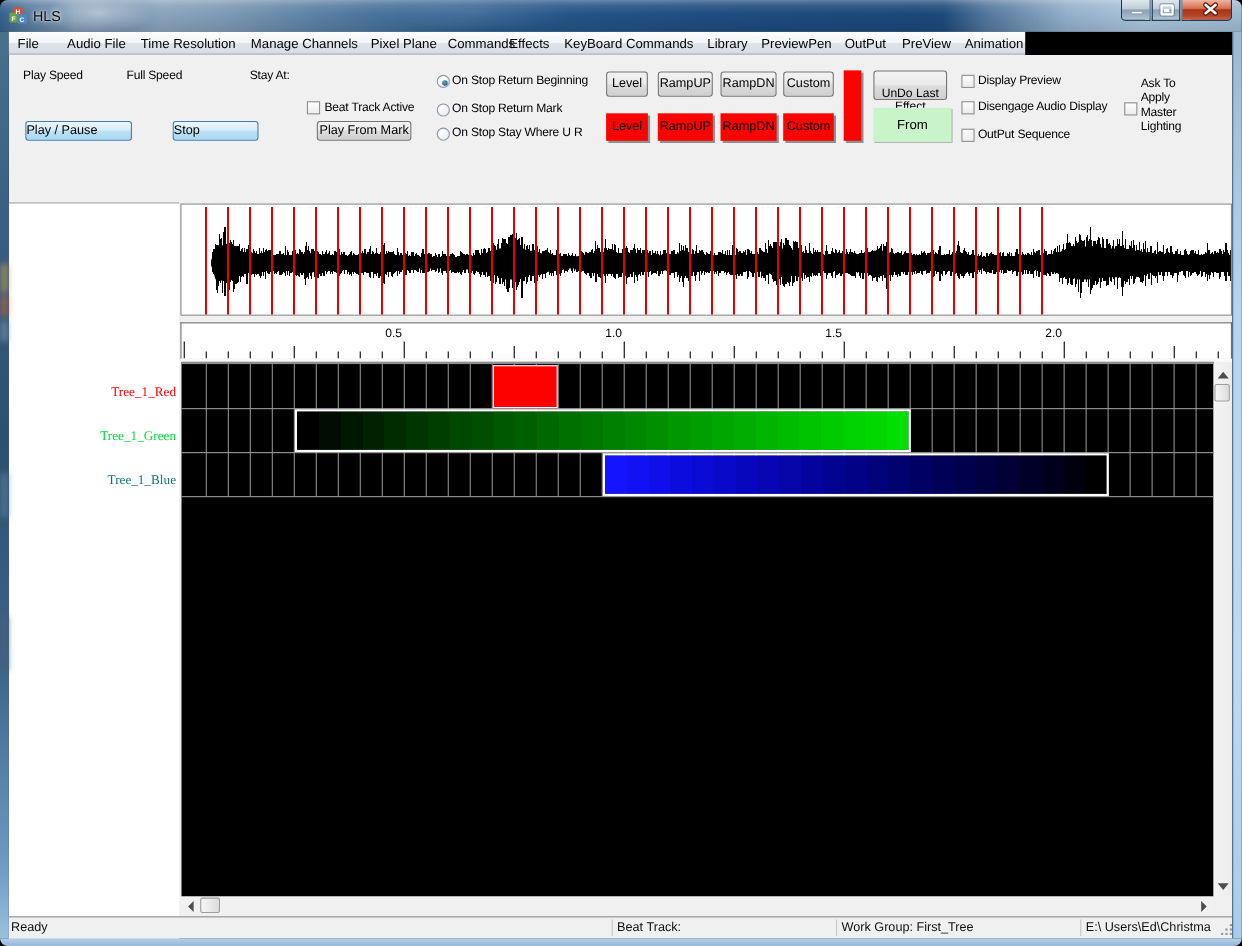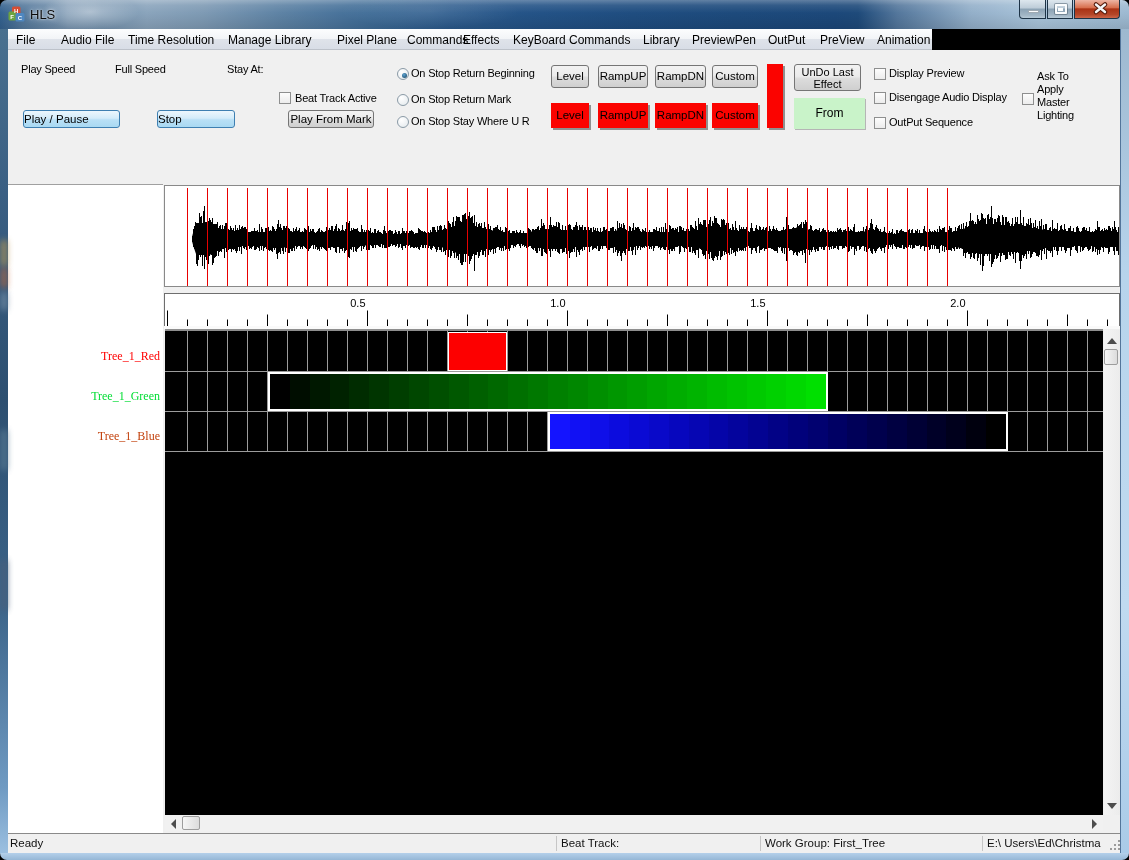--- a/index.html
+++ b/index.html
@@ -72,21 +72,21 @@
       <div class="abs" style="left:10px;top:8px;width:5px;height:3px;background:#fbfdfe"></div>
     </div>
  <div id="bclose" class="capbtn"><svg width="44" height="17" viewBox="0 0 44 17">
         <path d="M21 4.5 L30 12 M30 4.5 L21 12" stroke="#551b0c" stroke-width="4.6" stroke-linecap="round"></path>
         <path d="M21 4.5 L30 12 M30 4.5 L21 12" stroke="#f4f6f7" stroke-width="2.4" stroke-linecap="round"></path>
       </svg></div>
  <div id="menubar" class="abs">
       <span class="mi" style="left:8px">File</span>
       <span class="mi" style="left:53px">Audio File</span>
       <span class="mi" style="left:120px">Time Resolution</span>
-      <span class="mi" style="left:220px">Manage Library</span>
+      <span class="mi" style="left:220px">Manage Channels</span>
       <span class="mi" style="left:329px">Pixel Plane</span>
       <span class="mi" style="left:399px">Commands</span>
       <span class="mi" style="left:455px">Effects</span>
       <span class="mi" style="left:505px">KeyBoard Commands</span>
       <span class="mi" style="left:635px">Library</span>
       <span class="mi" style="left:684px">PreviewPen</span>
       <span class="mi" style="left:760px">OutPut</span>
       <span class="mi" style="left:812px">PreView</span>
       <span class="mi" style="left:869px">Animation</span>
     </div>
@@ -109,34 +109,34 @@
 <div class="lbl" style="left:403px;top:65px">On Stop Stay Where U R</div>
 <div class="btn" style="left:543px;top:15px;width:38px;height:23px;line-height:21px">Level</div>
 <div class="btn" style="left:590px;top:15px;width:50px;height:23px;line-height:21px">RampUP</div>
 <div class="btn" style="left:647px;top:15px;width:51px;height:23px;line-height:21px">RampDN</div>
 <div class="btn" style="left:704px;top:15px;width:46px;height:23px;line-height:21px">Custom</div>
 <div class="btnr" style="left:543px;top:53px;width:38px;height:25px;line-height:25px">Level</div>
 <div class="btnr" style="left:590px;top:53px;width:50px;height:25px;line-height:25px">RampUP</div>
 <div class="btnr" style="left:647px;top:53px;width:51px;height:25px;line-height:25px">RampDN</div>
 <div class="btnr" style="left:704px;top:53px;width:46px;height:25px;line-height:25px">Custom</div>
 <div class="btnr" style="left:759px;top:14px;width:16px;height:64px"></div>
-<div class="btn" style="left:786px;top:14px;width:67px;height:27px;font-size:11px;line-height:12px;padding-top:1px">UnDo Last<br>Effect</div>
+<div class="btn" style="left:786px;top:14px;width:67px;height:27px;font-size:11px;line-height:12px;padding-top:14px">UnDo Last<br>Effect</div>
 <div class="abs" style="left:786px;top:48px;width:71px;height:31px;background:#c9f3c9;box-shadow:1px 1px 0 #b5b5b5;font-size:12px;text-align:center;line-height:31px;z-index:2">From</div>
 <div class="cb" style="left:866px;top:18px"></div>
 <div class="lbl" style="left:881px;top:17px">Display Preview</div>
 <div class="cb" style="left:866px;top:42px"></div>
 <div class="lbl" style="left:881px;top:41px">Disengage Audio Display</div>
 <div class="cb" style="left:866px;top:67px"></div>
 <div class="lbl" style="left:881px;top:66px">OutPut Sequence</div>
 <div class="cb" style="left:1014px;top:43px"></div>
 <div class="lbl" style="left:1029px;top:20px;line-height:13px">Ask To<br>Apply<br>Master<br>Lighting</div>
 <div id="lblpanel" class="abs"></div>
 <div class="chlbl" style="left:2px;top:299px;color:#ff0000">Tree_1_Red</div>
 <div class="chlbl" style="left:2px;top:339px;color:#00dd33">Tree_1_Green</div>
-<div class="chlbl" style="left:2px;top:379px;color:#c2410c">Tree_1_Blue</div>
+<div class="chlbl" style="left:2px;top:379px;color:#0f766e">Tree_1_Blue</div>
 <div id="wavebox" class="abs"></div>
 <svg class="abs" style="left:157px;top:137px;z-index:1" width="954" height="99" viewBox="165 187 954 99">
 <path d="M192 239L192 237L193 233L194 230L195 227L196 224L197 224L198 223L199 223L200 223L201 223L202 223L203 223L204 223L205 223L206 223L207 223L208 223L209 223L210 223L211 224L212 224L213 224L214 225L215 226L216 227L217 228L218 229L219 229L220 229L221 229L222 229L223 229L224 230L225 230L226 230L227 230L228 230L229 230L230 230L231 230L232 231L233 231L234 231L235 231L236 231L237 231L238 231L239 231L240 232L241 232L242 232L243 232L244 232L245 232L246 232L247 232L248 232L249 232L250 232L251 232L252 232L253 232L254 232L255 232L256 232L257 232L258 232L259 232L260 232L261 232L262 232L263 232L264 232L265 232L266 232L267 232L268 231L269 231L270 231L271 231L272 231L273 231L274 231L275 231L276 231L277 230L278 230L279 230L280 230L281 230L282 230L283 230L284 230L285 231L286 231L287 231L288 231L289 231L290 231L291 231L292 232L293 232L294 232L295 232L296 232L297 232L298 232L299 232L300 232L301 232L302 232L303 232L304 232L305 232L306 233L307 233L308 233L309 233L310 233L311 233L312 233L313 233L314 233L315 233L316 233L317 233L318 233L319 232L320 232L321 232L322 232L323 232L324 232L325 232L326 232L327 232L328 232L329 232L330 232L331 232L332 232L333 231L334 231L335 231L336 231L337 231L338 231L339 231L340 231L341 231L342 231L343 231L344 231L345 231L346 231L347 231L348 231L349 231L350 231L351 231L352 232L353 232L354 232L355 232L356 232L357 232L358 232L359 232L360 232L361 232L362 232L363 232L364 232L365 232L366 233L367 233L368 233L369 233L370 233L371 233L372 233L373 233L374 233L375 233L376 233L377 233L378 233L379 233L380 234L381 234L382 234L383 234L384 234L385 234L386 234L387 234L388 234L389 234L390 234L391 234L392 234L393 234L394 234L395 234L396 234L397 234L398 234L399 234L400 234L401 234L402 234L403 234L404 234L405 234L406 234L407 234L408 234L409 234L410 234L411 234L412 234L413 234L414 234L415 234L416 234L417 234L418 234L419 234L420 234L421 234L422 234L423 234L424 233L425 233L426 233L427 233L428 233L429 233L430 233L431 232L432 232L433 232L434 232L435 232L436 232L437 232L438 231L439 231L440 231L441 231L442 231L443 230L444 230L445 230L446 229L447 229L448 229L449 228L450 228L451 227L452 227L453 227L454 226L455 226L456 225L457 225L458 224L459 224L460 224L461 224L462 224L463 224L464 224L465 224L466 224L467 224L468 224L469 224L470 225L471 225L472 225L473 226L474 226L475 226L476 226L477 227L478 227L479 227L480 227L481 228L482 228L483 228L484 228L485 229L486 229L487 229L488 230L489 230L490 230L491 230L492 230L493 231L494 231L495 231L496 231L497 231L498 231L499 231L500 232L501 232L502 232L503 232L504 232L505 232L506 232L507 233L508 233L509 233L510 233L511 233L512 233L513 233L514 234L515 234L516 234L517 234L518 234L519 234L520 234L521 234L522 234L523 233L524 233L525 233L526 233L527 233L528 232L529 232L530 232L531 232L532 231L533 231L534 231L535 231L536 230L537 230L538 230L539 230L540 230L541 230L542 229L543 229L544 229L545 229L546 229L547 229L548 229L549 229L550 229L551 229L552 229L553 229L554 229L555 229L556 229L557 229L558 229L559 229L560 230L561 230L562 230L563 230L564 230L565 230L566 230L567 230L568 230L569 230L570 230L571 230L572 231L573 231L574 231L575 231L576 231L577 231L578 231L579 231L580 231L581 231L582 231L583 231L584 231L585 231L586 232L587 232L588 232L589 232L590 232L591 232L592 232L593 232L594 232L595 232L596 232L597 232L598 232L599 232L600 232L601 232L602 232L603 232L604 232L605 232L606 232L607 232L608 232L609 232L610 232L611 232L612 231L613 231L614 231L615 231L616 231L617 230L618 230L619 229L620 229L621 228L622 228L623 228L624 229L625 229L626 230L627 230L628 231L629 231L630 231L631 231L632 231L633 232L634 232L635 232L636 232L637 232L638 232L639 232L640 232L641 232L642 232L643 232L644 232L645 232L646 232L647 232L648 232L649 232L650 232L651 232L652 232L653 232L654 232L655 232L656 232L657 232L658 232L659 232L660 232L661 232L662 232L663 232L664 232L665 232L666 232L667 232L668 232L669 232L670 232L671 232L672 232L673 232L674 232L675 232L676 232L677 232L678 232L679 232L680 232L681 232L682 232L683 232L684 232L685 232L686 232L687 232L688 232L689 231L690 231L691 231L692 231L693 231L694 231L695 231L696 230L697 230L698 230L699 230L700 229L701 229L702 229L703 228L704 228L705 228L706 227L707 227L708 227L709 227L710 227L711 226L712 226L713 226L714 226L715 226L716 226L717 226L718 227L719 227L720 227L721 227L722 227L723 228L724 228L725 228L726 229L727 229L728 229L729 230L730 230L731 230L732 230L733 231L734 231L735 231L736 231L737 231L738 231L739 231L740 232L741 232L742 232L743 232L744 232L745 232L746 232L747 232L748 232L749 232L750 232L751 232L752 232L753 232L754 232L755 232L756 232L757 232L758 232L759 232L760 232L761 232L762 232L763 232L764 232L765 232L766 232L767 232L768 232L769 232L770 232L771 231L772 231L773 231L774 231L775 231L776 231L777 231L778 231L779 231L780 231L781 231L782 231L783 230L784 230L785 230L786 230L787 230L788 230L789 230L790 229L791 229L792 229L793 229L794 228L795 228L796 228L797 227L798 227L799 227L800 228L801 228L802 228L803 228L804 228L805 228L806 229L807 229L808 229L809 230L810 230L811 230L812 231L813 231L814 232L815 232L816 232L817 232L818 232L819 232L820 232L821 232L822 232L823 232L824 232L825 232L826 232L827 232L828 232L829 232L830 232L831 232L832 232L833 232L834 232L835 232L836 232L837 232L838 232L839 232L840 232L841 232L842 232L843 232L844 232L845 232L846 232L847 232L848 232L849 232L850 232L851 232L852 232L853 232L854 232L855 232L856 232L857 232L858 232L859 232L860 232L861 232L862 232L863 232L864 232L865 231L866 231L867 231L868 230L869 230L870 230L871 230L872 229L873 230L874 230L875 230L876 231L877 231L878 232L879 232L880 232L881 232L882 233L883 233L884 233L885 233L886 233L887 233L888 233L889 234L890 234L891 234L892 234L893 234L894 234L895 234L896 234L897 234L898 234L899 234L900 234L901 234L902 234L903 233L904 233L905 233L906 233L907 233L908 233L909 233L910 233L911 233L912 233L913 233L914 233L915 233L916 233L917 233L918 233L919 233L920 233L921 233L922 233L923 233L924 233L925 233L926 233L927 233L928 233L929 233L930 233L931 233L932 233L933 233L934 233L935 233L936 233L937 233L938 233L939 233L940 233L941 233L942 233L943 233L944 233L945 233L946 233L947 232L948 232L949 232L950 232L951 232L952 232L953 232L954 232L955 231L956 231L957 231L958 231L959 230L960 230L961 230L962 229L963 229L964 229L965 228L966 228L967 228L968 227L969 227L970 227L971 226L972 226L973 225L974 225L975 225L976 225L977 225L978 224L979 224L980 224L981 224L982 224L983 224L984 224L985 224L986 224L987 224L988 224L989 224L990 224L991 224L992 225L993 225L994 225L995 225L996 225L997 225L998 225L999 225L1000 225L1001 225L1002 225L1003 226L1004 226L1005 226L1006 226L1007 226L1008 226L1009 226L1010 226L1011 226L1012 226L1013 226L1014 226L1015 226L1016 226L1017 226L1018 226L1019 226L1020 226L1021 226L1022 227L1023 227L1024 227L1025 227L1026 227L1027 227L1028 227L1029 227L1030 227L1031 227L1032 228L1033 228L1034 228L1035 228L1036 228L1037 228L1038 229L1039 229L1040 229L1041 229L1042 229L1043 230L1044 230L1045 230L1046 230L1047 230L1048 230L1049 230L1050 230L1051 231L1052 231L1053 231L1054 231L1055 231L1056 231L1057 231L1058 231L1059 231L1060 231L1061 231L1062 231L1063 231L1064 231L1065 231L1066 231L1067 231L1068 231L1069 231L1070 232L1071 232L1072 232L1073 232L1074 232L1075 232L1076 232L1077 232L1078 232L1079 232L1080 232L1081 232L1082 232L1083 232L1084 232L1085 232L1086 232L1087 232L1088 232L1089 232L1090 232L1091 232L1092 232L1093 232L1094 232L1095 232L1096 232L1097 232L1098 232L1099 232L1100 232L1101 232L1102 232L1103 232L1104 232L1105 232L1106 232L1107 232L1108 232L1109 232L1110 232L1111 232L1112 232L1113 232L1114 232L1115 232L1116 232L1117 232L1118 232L1118 246L1117 246L1116 246L1115 246L1114 246L1113 246L1112 246L1111 246L1110 246L1109 246L1108 246L1107 246L1106 246L1105 246L1104 246L1103 246L1102 246L1101 246L1100 246L1099 246L1098 246L1097 246L1096 246L1095 246L1094 246L1093 246L1092 246L1091 246L1090 246L1089 246L1088 246L1087 246L1086 246L1085 246L1084 246L1083 246L1082 246L1081 246L1080 246L1079 246L1078 246L1077 246L1076 246L1075 246L1074 246L1073 246L1072 246L1071 246L1070 246L1069 247L1068 247L1067 247L1066 247L1065 247L1064 247L1063 247L1062 247L1061 247L1060 247L1059 247L1058 247L1057 247L1056 247L1055 247L1054 247L1053 247L1052 247L1051 247L1050 248L1049 248L1048 248L1047 248L1046 248L1045 248L1044 248L1043 248L1042 249L1041 249L1040 249L1039 249L1038 249L1037 250L1036 250L1035 250L1034 250L1033 250L1032 250L1031 251L1030 251L1029 251L1028 251L1027 251L1026 251L1025 251L1024 251L1023 251L1022 251L1021 252L1020 252L1019 252L1018 252L1017 252L1016 252L1015 252L1014 252L1013 252L1012 252L1011 252L1010 252L1009 252L1008 252L1007 252L1006 252L1005 252L1004 252L1003 252L1002 253L1001 253L1000 253L999 253L998 253L997 253L996 253L995 253L994 253L993 253L992 253L991 254L990 254L989 254L988 254L987 254L986 254L985 254L984 254L983 254L982 254L981 254L980 254L979 254L978 254L977 253L976 253L975 253L974 253L973 253L972 252L971 252L970 251L969 251L968 251L967 250L966 250L965 250L964 249L963 249L962 249L961 248L960 248L959 248L958 247L957 247L956 247L955 247L954 246L953 246L952 246L951 246L950 246L949 246L948 246L947 246L946 245L945 245L944 245L943 245L942 245L941 245L940 245L939 245L938 245L937 245L936 245L935 245L934 245L933 245L932 245L931 245L930 245L929 245L928 245L927 245L926 245L925 245L924 245L923 245L922 245L921 245L920 245L919 245L918 245L917 245L916 245L915 245L914 245L913 245L912 245L911 245L910 245L909 245L908 245L907 245L906 245L905 245L904 245L903 245L902 244L901 244L900 244L899 244L898 244L897 244L896 244L895 244L894 244L893 244L892 244L891 244L890 244L889 244L888 245L887 245L886 245L885 245L884 245L883 245L882 245L881 246L880 246L879 246L878 246L877 247L876 247L875 248L874 248L873 248L872 249L871 248L870 248L869 248L868 248L867 247L866 247L865 247L864 246L863 246L862 246L861 246L860 246L859 246L858 246L857 246L856 246L855 246L854 246L853 246L852 246L851 246L850 246L849 246L848 246L847 246L846 246L845 246L844 246L843 246L842 246L841 246L840 246L839 246L838 246L837 246L836 246L835 246L834 246L833 246L832 246L831 246L830 246L829 246L828 246L827 246L826 246L825 246L824 246L823 246L822 246L821 246L820 246L819 246L818 246L817 246L816 246L815 246L814 246L813 247L812 247L811 248L810 248L809 248L808 249L807 249L806 249L805 250L804 250L803 250L802 250L801 250L800 250L799 251L798 251L797 251L796 250L795 250L794 250L793 249L792 249L791 249L790 249L789 248L788 248L787 248L786 248L785 248L784 248L783 248L782 247L781 247L780 247L779 247L778 247L777 247L776 247L775 247L774 247L773 247L772 247L771 247L770 246L769 246L768 246L767 246L766 246L765 246L764 246L763 246L762 246L761 246L760 246L759 246L758 246L757 246L756 246L755 246L754 246L753 246L752 246L751 246L750 246L749 246L748 246L747 246L746 246L745 246L744 246L743 246L742 246L741 246L740 246L739 247L738 247L737 247L736 247L735 247L734 247L733 247L732 248L731 248L730 248L729 248L728 249L727 249L726 249L725 250L724 250L723 250L722 251L721 251L720 251L719 251L718 251L717 252L716 252L715 252L714 252L713 252L712 252L711 252L710 251L709 251L708 251L707 251L706 251L705 250L704 250L703 250L702 249L701 249L700 249L699 248L698 248L697 248L696 248L695 247L694 247L693 247L692 247L691 247L690 247L689 247L688 246L687 246L686 246L685 246L684 246L683 246L682 246L681 246L680 246L679 246L678 246L677 246L676 246L675 246L674 246L673 246L672 246L671 246L670 246L669 246L668 246L667 246L666 246L665 246L664 246L663 246L662 246L661 246L660 246L659 246L658 246L657 246L656 246L655 246L654 246L653 246L652 246L651 246L650 246L649 246L648 246L647 246L646 246L645 246L644 246L643 246L642 246L641 246L640 246L639 246L638 246L637 246L636 246L635 246L634 246L633 246L632 247L631 247L630 247L629 247L628 247L627 248L626 248L625 249L624 249L623 250L622 250L621 250L620 249L619 249L618 248L617 248L616 247L615 247L614 247L613 247L612 247L611 246L610 246L609 246L608 246L607 246L606 246L605 246L604 246L603 246L602 246L601 246L600 246L599 246L598 246L597 246L596 246L595 246L594 246L593 246L592 246L591 246L590 246L589 246L588 246L587 246L586 246L585 247L584 247L583 247L582 247L581 247L580 247L579 247L578 247L577 247L576 247L575 247L574 247L573 247L572 247L571 248L570 248L569 248L568 248L567 248L566 248L565 248L564 248L563 248L562 248L561 248L560 248L559 249L558 249L557 249L556 249L555 249L554 249L553 249L552 249L551 249L550 249L549 249L548 249L547 249L546 249L545 249L544 249L543 249L542 249L541 248L540 248L539 248L538 248L537 248L536 248L535 247L534 247L533 247L532 247L531 246L530 246L529 246L528 246L527 245L526 245L525 245L524 245L523 245L522 244L521 244L520 244L519 244L518 244L517 244L516 244L515 244L514 244L513 245L512 245L511 245L510 245L509 245L508 245L507 245L506 246L505 246L504 246L503 246L502 246L501 246L500 246L499 247L498 247L497 247L496 247L495 247L494 247L493 247L492 248L491 248L490 248L489 248L488 248L487 249L486 249L485 249L484 250L483 250L482 250L481 250L480 251L479 251L478 251L477 251L476 252L475 252L474 252L473 252L472 253L471 253L470 253L469 254L468 254L467 254L466 254L465 254L464 254L463 254L462 254L461 254L460 254L459 254L458 254L457 253L456 253L455 252L454 252L453 251L452 251L451 251L450 250L449 250L448 249L447 249L446 249L445 248L444 248L443 248L442 247L441 247L440 247L439 247L438 247L437 246L436 246L435 246L434 246L433 246L432 246L431 246L430 245L429 245L428 245L427 245L426 245L425 245L424 245L423 244L422 244L421 244L420 244L419 244L418 244L417 244L416 244L415 244L414 244L413 244L412 244L411 244L410 244L409 244L408 244L407 244L406 244L405 244L404 244L403 244L402 244L401 244L400 244L399 244L398 244L397 244L396 244L395 244L394 244L393 244L392 244L391 244L390 244L389 244L388 244L387 244L386 244L385 244L384 244L383 244L382 244L381 244L380 244L379 245L378 245L377 245L376 245L375 245L374 245L373 245L372 245L371 245L370 245L369 245L368 245L367 245L366 245L365 246L364 246L363 246L362 246L361 246L360 246L359 246L358 246L357 246L356 246L355 246L354 246L353 246L352 246L351 247L350 247L349 247L348 247L347 247L346 247L345 247L344 247L343 247L342 247L341 247L340 247L339 247L338 247L337 247L336 247L335 247L334 247L333 247L332 246L331 246L330 246L329 246L328 246L327 246L326 246L325 246L324 246L323 246L322 246L321 246L320 246L319 246L318 245L317 245L316 245L315 245L314 245L313 245L312 245L311 245L310 245L309 245L308 245L307 245L306 245L305 246L304 246L303 246L302 246L301 246L300 246L299 246L298 246L297 246L296 246L295 246L294 246L293 246L292 246L291 247L290 247L289 247L288 247L287 247L286 247L285 247L284 248L283 248L282 248L281 248L280 248L279 248L278 248L277 248L276 247L275 247L274 247L273 247L272 247L271 247L270 247L269 247L268 247L267 246L266 246L265 246L264 246L263 246L262 246L261 246L260 246L259 246L258 246L257 246L256 246L255 246L254 246L253 246L252 246L251 246L250 246L249 246L248 246L247 246L246 246L245 246L244 246L243 246L242 246L241 246L240 246L239 247L238 247L237 247L236 247L235 247L234 247L233 247L232 247L231 248L230 248L229 248L228 248L227 248L226 248L225 248L224 248L223 249L222 249L221 249L220 249L219 249L218 249L217 250L216 251L215 252L214 253L213 254L212 254L211 254L210 255L209 255L208 255L207 255L206 255L205 255L204 255L203 255L202 255L201 255L200 255L199 255L198 255L197 254L196 254L195 251L194 248L193 245L192 241Z" fill="#000"></path>
 <path d="M192.5 236V242M193.5 229V247M194.5 226V249M195.5 222V251M196.5 223V264M197.5 223V266M198.5 224V260M199.5 213V255M200.5 217V257M201.5 216V254M202.5 224V266M203.5 211V255M204.5 206V269M205.5 222V257M206.5 222V260M207.5 222V262M208.5 221V264M209.5 218V256M210.5 220V254M211.5 222V255M212.5 218V265M213.5 224V263M214.5 224V258M215.5 224V257M216.5 224V256M217.5 222V251M218.5 228V256M219.5 226V252M220.5 225V251M221.5 229V252M222.5 225V248M223.5 229V249M224.5 226V258M225.5 223V248M226.5 223V252M227.5 225V249M228.5 229V250M229.5 230V249M230.5 226V249M231.5 228V252M232.5 230V249M233.5 228V250M234.5 231V249M235.5 225V251M236.5 230V253M237.5 228V251M238.5 230V247M239.5 225V251M240.5 229V247M241.5 227V254M242.5 226V246M243.5 228V248M244.5 227V249M245.5 227V247M246.5 229V250M247.5 227V246M248.5 232V246M249.5 232V249M250.5 232V248M251.5 231V249M252.5 231V247M253.5 231V246M254.5 228V250M255.5 231V250M256.5 231V249M257.5 230V247M258.5 232V248M259.5 224V251M260.5 232V246M261.5 227V250M262.5 229V246M263.5 232V251M264.5 232V248M265.5 228V247M266.5 228V249M267.5 224V255M268.5 227V250M269.5 231V251M270.5 230V250M271.5 231V251M272.5 226V252M273.5 227V248M274.5 229V250M275.5 231V248M276.5 229V254M277.5 224V259M278.5 220V253M279.5 227V252M280.5 224V254M281.5 228V248M282.5 230V251M283.5 226V254M284.5 226V247M285.5 228V252M286.5 226V248M287.5 228V253M288.5 228V253M289.5 229V253M290.5 232V249M291.5 231V251M292.5 232V251M293.5 228V248M294.5 231V251M295.5 229V246M296.5 227V249M297.5 231V247M298.5 230V246M299.5 228V246M300.5 232V249M301.5 232V247M302.5 231V249M303.5 232V246M304.5 228V247M305.5 229V248M306.5 230V249M307.5 225V250M308.5 226V251M309.5 232V249M310.5 229V248M311.5 231V246M312.5 229V245M313.5 229V249M314.5 232V245M315.5 233V249M316.5 232V247M317.5 231V250M318.5 229V249M319.5 228V251M320.5 233V247M321.5 230V249M322.5 231V247M323.5 232V248M324.5 232V249M325.5 231V250M326.5 227V251M327.5 231V250M328.5 230V248M329.5 228V248M330.5 230V250M331.5 226V247M332.5 226V247M333.5 231V248M334.5 229V248M335.5 226V252M336.5 224V253M337.5 231V247M338.5 228V247M339.5 229V253M340.5 231V249M341.5 230V249M342.5 225V251M343.5 230V248M344.5 231V253M345.5 229V251M346.5 222V250M347.5 230V249M348.5 223V257M349.5 221V258M350.5 231V249M351.5 228V250M352.5 230V247M353.5 228V252M354.5 229V247M355.5 229V251M356.5 229V252M357.5 228V249M358.5 231V248M359.5 232V247M360.5 232V246M361.5 225V251M362.5 229V246M363.5 233V249M364.5 230V247M365.5 232V245M366.5 230V250M367.5 232V250M368.5 230V250M369.5 231V250M370.5 228V245M371.5 233V246M372.5 232V248M373.5 233V248M374.5 229V245M375.5 229V248M376.5 233V245M377.5 231V245M378.5 230V246M379.5 232V247M380.5 232V247M381.5 233V244M382.5 234V248M383.5 230V245M384.5 226V248M385.5 231V248M386.5 233V248M387.5 233V248M388.5 231V247M389.5 230V247M390.5 230V246M391.5 231V244M392.5 231V246M393.5 234V245M394.5 233V245M395.5 230V247M396.5 232V246M397.5 234V244M398.5 231V248M399.5 231V247M400.5 234V244M401.5 233V248M402.5 228V250M403.5 231V246M404.5 231V246M405.5 233V248M406.5 231V245M407.5 233V247M408.5 233V246M409.5 231V245M410.5 231V248M411.5 230V247M412.5 231V247M413.5 232V248M414.5 234V248M415.5 233V247M416.5 233V248M417.5 233V247M418.5 228V249M419.5 229V250M420.5 230V247M421.5 231V245M422.5 231V248M423.5 232V248M424.5 231V244M425.5 232V248M426.5 233V245M427.5 230V246M428.5 232V248M429.5 233V246M430.5 230V249M431.5 232V250M432.5 227V248M433.5 227V246M434.5 227V247M435.5 230V249M436.5 232V252M437.5 226V250M438.5 230V247M439.5 226V250M440.5 225V250M441.5 226V252M442.5 230V247M443.5 229V252M444.5 225V251M445.5 228V255M446.5 229V250M447.5 226V253M448.5 221V257M449.5 223V250M450.5 224V258M451.5 228V256M452.5 222V251M453.5 217V253M454.5 226V258M455.5 221V252M456.5 216V258M457.5 217V256M458.5 217V260M459.5 217V253M460.5 221V263M461.5 222V265M462.5 215V265M463.5 215V262M464.5 214V254M465.5 213V262M466.5 219V254M467.5 219V253M468.5 216V256M469.5 212V264M470.5 218V261M471.5 217V259M472.5 216V256M473.5 223V254M474.5 215V271M475.5 226V255M476.5 222V255M477.5 227V252M478.5 224V258M479.5 223V256M480.5 226V252M481.5 223V250M482.5 228V255M483.5 229V255M484.5 222V251M485.5 227V257M486.5 229V249M487.5 226V251M488.5 224V255M489.5 229V250M490.5 226V252M491.5 230V250M492.5 231V249M493.5 228V254M494.5 228V249M495.5 227V253M496.5 227V248M497.5 225V247M498.5 229V246M499.5 230V250M500.5 227V248M501.5 231V251M502.5 230V248M503.5 232V251M504.5 232V246M505.5 227V250M506.5 228V249M507.5 229V249M508.5 231V249M509.5 230V251M510.5 233V248M511.5 233V245M512.5 231V244M513.5 231V248M514.5 231V246M515.5 233V247M516.5 230V245M517.5 232V244M518.5 233V244M519.5 232V246M520.5 230V248M521.5 233V244M522.5 233V246M523.5 231V244M524.5 234V247M525.5 233V246M526.5 233V248M527.5 233V246M528.5 228V247M529.5 229V246M530.5 230V246M531.5 232V248M532.5 229V249M533.5 229V250M534.5 230V248M535.5 229V251M536.5 229V253M537.5 227V253M538.5 226V248M539.5 230V251M540.5 228V248M541.5 219V256M542.5 226V256M543.5 223V249M544.5 225V252M545.5 229V253M546.5 229V254M547.5 225V253M548.5 229V249M549.5 225V251M550.5 217V257M551.5 225V249M552.5 227V251M553.5 225V249M554.5 226V249M555.5 226V251M556.5 222V249M557.5 227V252M558.5 222V253M559.5 223V254M560.5 229V249M561.5 230V249M562.5 225V253M563.5 230V252M564.5 230V252M565.5 226V248M566.5 230V254M567.5 229V248M568.5 225V251M569.5 224V258M570.5 225V253M571.5 229V252M572.5 230V252M573.5 227V249M574.5 227V252M575.5 225V247M576.5 222V257M577.5 226V250M578.5 230V252M579.5 225V255M580.5 227V250M581.5 227V249M582.5 225V251M583.5 230V247M584.5 227V250M585.5 227V247M586.5 230V247M587.5 226V251M588.5 227V247M589.5 230V252M590.5 228V247M591.5 228V246M592.5 232V250M593.5 227V249M594.5 230V248M595.5 228V248M596.5 231V249M597.5 228V246M598.5 231V251M599.5 233V251M600.5 228V249M601.5 232V246M602.5 231V249M603.5 227V246M604.5 227V245M605.5 230V246M606.5 229V248M607.5 230V250M608.5 231V250M609.5 231V250M610.5 228V248M611.5 228V248M612.5 227V248M613.5 227V253M614.5 231V247M615.5 229V252M616.5 231V250M617.5 221V256M618.5 228V253M619.5 223V251M620.5 227V256M621.5 224V261M622.5 228V253M623.5 223V251M624.5 225V253M625.5 229V255M626.5 230V249M627.5 226V251M628.5 231V251M629.5 226V251M630.5 227V247M631.5 231V251M632.5 228V255M633.5 223V250M634.5 230V247M635.5 227V255M636.5 228V246M637.5 227V250M638.5 227V248M639.5 229V246M640.5 231V250M641.5 232V247M642.5 229V248M643.5 230V247M644.5 231V248M645.5 228V246M646.5 232V247M647.5 230V251M648.5 233V246M649.5 230V249M650.5 232V247M651.5 232V249M652.5 232V246M653.5 229V251M654.5 229V248M655.5 230V246M656.5 227V246M657.5 231V246M658.5 231V248M659.5 228V247M660.5 232V250M661.5 227V248M662.5 232V247M663.5 227V249M664.5 232V250M665.5 223V250M666.5 229V247M667.5 221V251M668.5 232V250M669.5 225V254M670.5 226V249M671.5 229V251M672.5 228V251M673.5 228V249M674.5 230V251M675.5 228V247M676.5 229V247M677.5 227V247M678.5 232V246M679.5 226V254M680.5 226V252M681.5 227V246M682.5 230V247M683.5 228V248M684.5 231V252M685.5 231V248M686.5 229V249M687.5 225V252M688.5 229V247M689.5 232V252M690.5 225V252M691.5 225V246M692.5 227V253M693.5 228V251M694.5 229V253M695.5 221V255M696.5 226V250M697.5 230V250M698.5 218V258M699.5 224V248M700.5 222V248M701.5 224V250M702.5 225V254M703.5 220V256M704.5 220V255M705.5 220V259M706.5 228V251M707.5 228V256M708.5 224V254M709.5 220V259M710.5 217V252M711.5 226V258M712.5 221V260M713.5 223V261M714.5 216V258M715.5 218V256M716.5 218V257M717.5 223V260M718.5 224V256M719.5 225V251M720.5 227V260M721.5 219V257M722.5 220V256M723.5 219V251M724.5 220V255M725.5 225V252M726.5 223V254M727.5 222V249M728.5 223V253M729.5 229V255M730.5 228V248M731.5 230V254M732.5 224V250M733.5 227V253M734.5 230V252M735.5 221V256M736.5 228V251M737.5 230V252M738.5 231V248M739.5 225V251M740.5 229V250M741.5 227V251M742.5 229V250M743.5 227V251M744.5 229V248M745.5 229V251M746.5 227V247M747.5 230V249M748.5 231V246M749.5 232V248M750.5 228V248M751.5 223V254M752.5 228V250M753.5 231V248M754.5 231V248M755.5 228V251M756.5 225V253M757.5 229V247M758.5 230V246M759.5 226V253M760.5 227V250M761.5 230V250M762.5 229V249M763.5 227V248M764.5 230V251M765.5 228V249M766.5 227V249M767.5 226V246M768.5 231V248M769.5 226V248M770.5 229V248M771.5 231V249M772.5 229V249M773.5 226V250M774.5 229V251M775.5 230V251M776.5 228V251M777.5 230V253M778.5 231V247M779.5 231V248M780.5 231V247M781.5 230V251M782.5 230V253M783.5 227V248M784.5 230V254M785.5 229V248M786.5 217V261M787.5 227V250M788.5 225V248M789.5 229V251M790.5 229V250M791.5 229V250M792.5 228V251M793.5 227V255M794.5 228V253M795.5 228V252M796.5 228V255M797.5 224V256M798.5 226V252M799.5 225V253M800.5 224V251M801.5 222V251M802.5 228V255M803.5 222V250M804.5 224V253M805.5 220V263M806.5 222V249M807.5 222V253M808.5 230V250M809.5 229V255M810.5 225V250M811.5 226V252M812.5 230V250M813.5 231V247M814.5 230V250M815.5 229V252M816.5 229V249M817.5 230V251M818.5 230V251M819.5 228V247M820.5 232V247M821.5 231V249M822.5 229V247M823.5 228V250M824.5 230V250M825.5 230V247M826.5 232V246M827.5 230V250M828.5 230V247M829.5 232V250M830.5 231V247M831.5 231V249M832.5 233V246M833.5 231V249M834.5 232V248M835.5 231V248M836.5 232V246M837.5 228V249M838.5 230V250M839.5 229V246M840.5 228V246M841.5 230V245M842.5 232V249M843.5 230V248M844.5 230V248M845.5 229V246M846.5 231V247M847.5 232V248M848.5 227V252M849.5 231V251M850.5 229V246M851.5 230V249M852.5 231V247M853.5 227V247M854.5 224V255M855.5 232V249M856.5 232V251M857.5 232V246M858.5 231V246M859.5 232V250M860.5 231V249M861.5 231V247M862.5 231V246M863.5 227V246M864.5 232V251M865.5 229V247M866.5 226V252M867.5 225V248M868.5 230V249M869.5 228V248M870.5 223V251M871.5 219V253M872.5 224V254M873.5 229V249M874.5 230V251M875.5 227V253M876.5 225V251M877.5 228V249M878.5 229V248M879.5 231V247M880.5 229V249M881.5 232V251M882.5 232V248M883.5 231V248M884.5 227V253M885.5 232V247M886.5 233V245M887.5 226V251M888.5 233V249M889.5 231V245M890.5 233V247M891.5 232V245M892.5 229V249M893.5 234V244M894.5 233V246M895.5 234V247M896.5 230V249M897.5 230V247M898.5 233V247M899.5 231V248M900.5 230V248M901.5 229V248M902.5 231V245M903.5 231V249M904.5 232V249M905.5 232V247M906.5 232V248M907.5 229V247M908.5 230V247M909.5 229V245M910.5 233V248M911.5 230V245M912.5 229V249M913.5 233V248M914.5 233V248M915.5 230V245M916.5 231V246M917.5 229V246M918.5 233V246M919.5 230V245M920.5 233V249M921.5 233V247M922.5 233V246M923.5 229V246M924.5 226V251M925.5 231V247M926.5 232V247M927.5 229V249M928.5 232V247M929.5 229V250M930.5 231V249M931.5 232V245M932.5 231V249M933.5 232V245M934.5 230V249M935.5 231V246M936.5 232V249M937.5 229V249M938.5 232V249M939.5 226V253M940.5 229V246M941.5 230V245M942.5 228V251M943.5 228V246M944.5 227V252M945.5 232V247M946.5 232V250M947.5 226V251M948.5 230V250M949.5 226V250M950.5 228V250M951.5 228V251M952.5 232V248M953.5 231V249M954.5 231V251M955.5 227V247M956.5 231V249M957.5 228V249M958.5 226V247M959.5 225V249M960.5 229V248M961.5 224V248M962.5 229V249M963.5 223V256M964.5 229V253M965.5 226V258M966.5 222V253M967.5 227V252M968.5 226V254M969.5 221V254M970.5 213V259M971.5 221V257M972.5 220V253M973.5 221V258M974.5 224V259M975.5 222V254M976.5 224V253M977.5 215V261M978.5 219V258M979.5 221V253M980.5 220V265M981.5 213V254M982.5 214V271M983.5 218V266M984.5 219V256M985.5 218V254M986.5 225V254M987.5 215V256M988.5 214V254M989.5 219V261M990.5 217V253M991.5 206V267M992.5 218V264M993.5 224V262M994.5 219V259M995.5 219V255M996.5 222V259M997.5 218V258M998.5 215V256M999.5 216V253M1000.5 222V262M1001.5 225V256M1002.5 215V253M1003.5 217V255M1004.5 225V255M1005.5 217V260M1006.5 217V259M1007.5 222V259M1008.5 221V252M1009.5 223V255M1010.5 226V256M1011.5 224V252M1012.5 218V254M1013.5 227V259M1014.5 224V252M1015.5 217V263M1016.5 222V253M1017.5 217V251M1018.5 224V253M1019.5 224V261M1020.5 210V269M1021.5 223V261M1022.5 225V255M1023.5 217V258M1024.5 226V256M1025.5 226V254M1026.5 223V259M1027.5 224V251M1028.5 219V254M1029.5 225V251M1030.5 218V258M1031.5 223V257M1032.5 228V254M1033.5 223V252M1034.5 227V252M1035.5 220V253M1036.5 228V256M1037.5 226V256M1038.5 229V257M1039.5 221V255M1040.5 226V250M1041.5 219V260M1042.5 230V251M1043.5 225V249M1044.5 229V254M1045.5 224V248M1046.5 224V259M1047.5 230V250M1048.5 231V251M1049.5 228V251M1050.5 227V253M1051.5 231V251M1052.5 220V257M1053.5 229V247M1054.5 228V250M1055.5 229V247M1056.5 229V251M1057.5 223V255M1058.5 231V251M1059.5 230V247M1060.5 226V247M1061.5 225V251M1062.5 229V247M1063.5 230V247M1064.5 224V250M1065.5 229V253M1066.5 232V251M1067.5 231V248M1068.5 228V248M1069.5 228V248M1070.5 226V256M1071.5 231V250M1072.5 231V247M1073.5 228V247M1074.5 232V246M1075.5 232V250M1076.5 227V251M1077.5 226V253M1078.5 228V246M1079.5 231V246M1080.5 232V252M1081.5 231V247M1082.5 228V251M1083.5 227V250M1084.5 227V248M1085.5 230V247M1086.5 228V247M1087.5 231V249M1088.5 231V251M1089.5 227V250M1090.5 232V249M1091.5 232V246M1092.5 231V252M1093.5 232V251M1094.5 231V247M1095.5 229V252M1096.5 230V249M1097.5 221V255M1098.5 227V250M1099.5 227V254M1100.5 231V250M1101.5 230V247M1102.5 229V248M1103.5 231V252M1104.5 228V247M1105.5 230V248M1106.5 229V248M1107.5 230V248M1108.5 226V254M1109.5 226V252M1110.5 228V247M1111.5 231V247M1112.5 227V247M1113.5 229V251M1114.5 221V255M1115.5 227V247M1116.5 230V251M1117.5 232V251M1118.5 227V255" stroke="#000" stroke-width="1" fill="none" shape-rendering="crispEdges"></path>
 <g stroke="#e80000" stroke-width="1.6" shape-rendering="crispEdges">
           <line x1="187.5" y1="188" x2="187.5" y2="286"></line>
           <line x1="207.5" y1="188" x2="207.5" y2="286"></line>
           <line x1="227.5" y1="188" x2="227.5" y2="286"></line>
           <line x1="247.5" y1="188" x2="247.5" y2="286"></line>
           <line x1="267.5" y1="188" x2="267.5" y2="286"></line>

